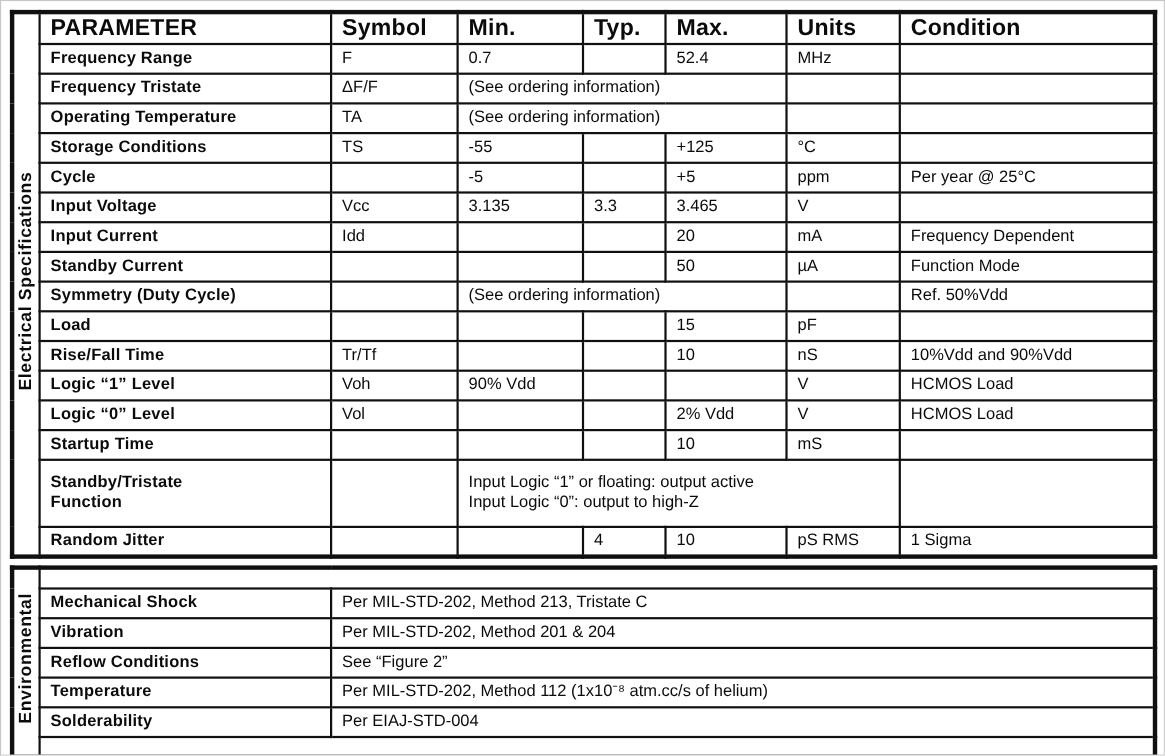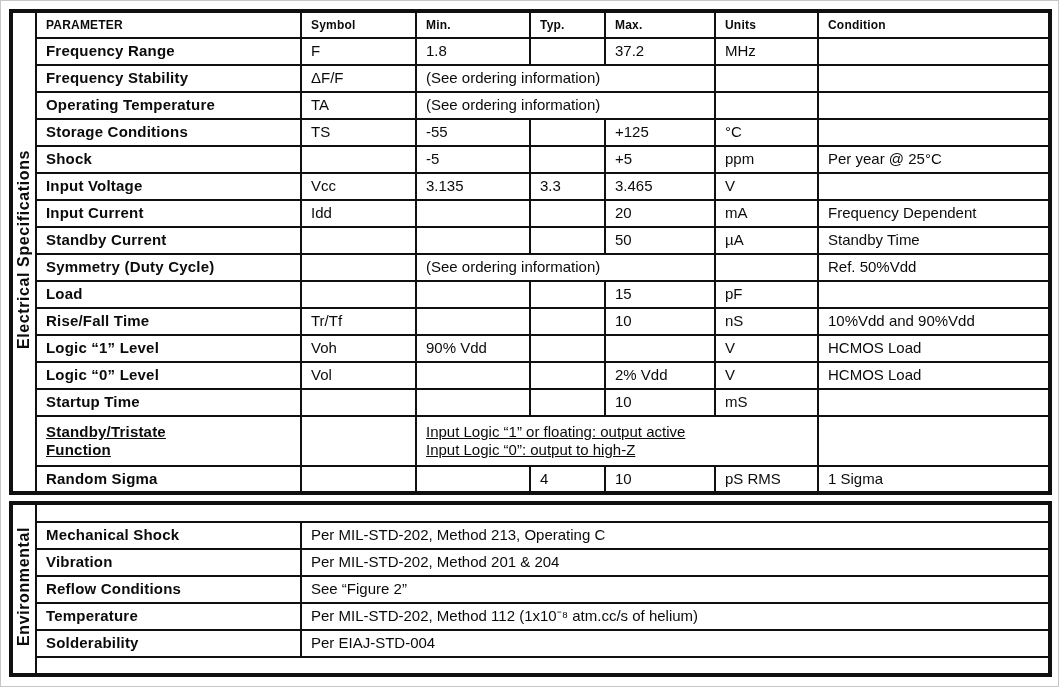--- a/index.html
+++ b/index.html
@@ -24,36 +24,36 @@
   .spec td, .spec th {
     border:2px solid #101010;
     padding:0 6px 0 9px;
     vertical-align:middle;
     text-align:left;
     font-size:15px;
     line-height:1.22;
     white-space:pre-line;
     overflow:hidden;
   }
-  .spec th { font-weight:bold; font-size:12px; letter-spacing:0.2px; }
+  .spec th { font-weight:bold; font-size:21px; letter-spacing:0.2px; }
   .spec td.param { font-weight:bold; letter-spacing:0.2px; }
   .spec td.val { font-weight:normal; }
   .spec td.strip { padding:0; text-align:center; }
   .spec td.spacercell { padding:0; }
   .vlabel {
     display:inline-block;
     writing-mode:vertical-rl;
     transform:rotate(180deg);
     font-weight:bold;
     font-size:16px;
     letter-spacing:0.6px;
     white-space:nowrap;
   }
   .spec tr { height:27px; }
-  .spec tr.tall { height:50px;text-decoration:underline; }
+  .spec tr.tall { height:61px; }
   .spec tr.spacer { height:19px; }
   .spec tr.spacer-last { height:18px; }
 </style>
 </head>
 <body>
 
 <div class="screen">
   <div class="sheet">
 
     <table class="spec" id="elec-table">
@@ -74,28 +74,28 @@
             <th>Symbol</th>
             <th>Min.</th>
             <th>Typ.</th>
             <th>Max.</th>
             <th>Units</th>
             <th>Condition</th>
           </tr>
           <tr>
             <td class="param">Frequency Range</td>
             <td class="val">F</td>
-            <td class="val">1.8</td>
-            <td class="val"></td>
-            <td class="val">37.2</td>
+            <td class="val">0.7</td>
+            <td class="val"></td>
+            <td class="val">52.4</td>
             <td class="val">MHz</td>
             <td class="val"></td>
           </tr>
           <tr>
-            <td class="param">Frequency Stability</td>
+            <td class="param">Frequency Tristate</td>
             <td class="val">ΔF/F</td>
             <td class="val" colspan="3">(See ordering information)</td>
             <td class="val"></td>
             <td class="val"></td>
           </tr>
           <tr>
             <td class="param">Operating Temperature</td>
             <td class="val">TA</td>
             <td class="val" colspan="3">(See ordering information)</td>
             <td class="val"></td>
@@ -104,21 +104,21 @@
           <tr>
             <td class="param">Storage Conditions</td>
             <td class="val">TS</td>
             <td class="val">-55</td>
             <td class="val"></td>
             <td class="val">+125</td>
             <td class="val">°C</td>
             <td class="val"></td>
           </tr>
           <tr>
-            <td class="param">Shock</td>
+            <td class="param">Cycle</td>
             <td class="val"></td>
             <td class="val">-5</td>
             <td class="val"></td>
             <td class="val">+5</td>
             <td class="val">ppm</td>
             <td class="val">Per year @ 25°C</td>
           </tr>
           <tr>
             <td class="param">Input Voltage</td>
             <td class="val">Vcc</td>
@@ -137,21 +137,21 @@
             <td class="val">mA</td>
             <td class="val">Frequency Dependent</td>
           </tr>
           <tr>
             <td class="param">Standby Current</td>
             <td class="val"></td>
             <td class="val"></td>
             <td class="val"></td>
             <td class="val">50</td>
             <td class="val">µA</td>
-            <td class="val">Standby Time</td>
+            <td class="val">Function Mode</td>
           </tr>
           <tr>
             <td class="param">Symmetry (Duty Cycle)</td>
             <td class="val"></td>
             <td class="val" colspan="3">(See ordering information)</td>
             <td class="val"></td>
             <td class="val">Ref. 50%Vdd</td>
           </tr>
           <tr>
             <td class="param">Load</td>
@@ -200,21 +200,21 @@
           </tr>
           <tr class="tall">
             <td class="param">Standby/Tristate
 Function</td>
             <td class="val"></td>
             <td class="val" colspan="4">Input Logic “1” or floating: output active
 Input Logic “0”: output to high-Z</td>
             <td class="val"></td>
           </tr>
           <tr>
-            <td class="param">Random Sigma</td>
+            <td class="param">Random Jitter</td>
             <td class="val"></td>
             <td class="val"></td>
             <td class="val">4</td>
             <td class="val">10</td>
             <td class="val">pS RMS</td>
             <td class="val">1 Sigma</td>
           </tr>
         </tbody>
     </table>
 
@@ -224,21 +224,21 @@
           <col style="width:265px">
           <col>
       </colgroup>
       <tbody id="env-body">
           <tr class="spacer">
             <td class="strip" rowspan="7"><div class="vlabel">Environmental</div></td>
             <td class="spacercell" colspan="2"></td>
           </tr>
           <tr>
             <td class="param">Mechanical Shock</td>
-            <td class="val">Per MIL-STD-202, Method 213, Operating C</td>
+            <td class="val">Per MIL-STD-202, Method 213, Tristate C</td>
           </tr>
           <tr>
             <td class="param">Vibration</td>
             <td class="val">Per MIL-STD-202, Method 201 &amp; 204</td>
           </tr>
           <tr>
             <td class="param">Reflow Conditions</td>
             <td class="val">See “Figure 2”</td>
           </tr>
           <tr>

